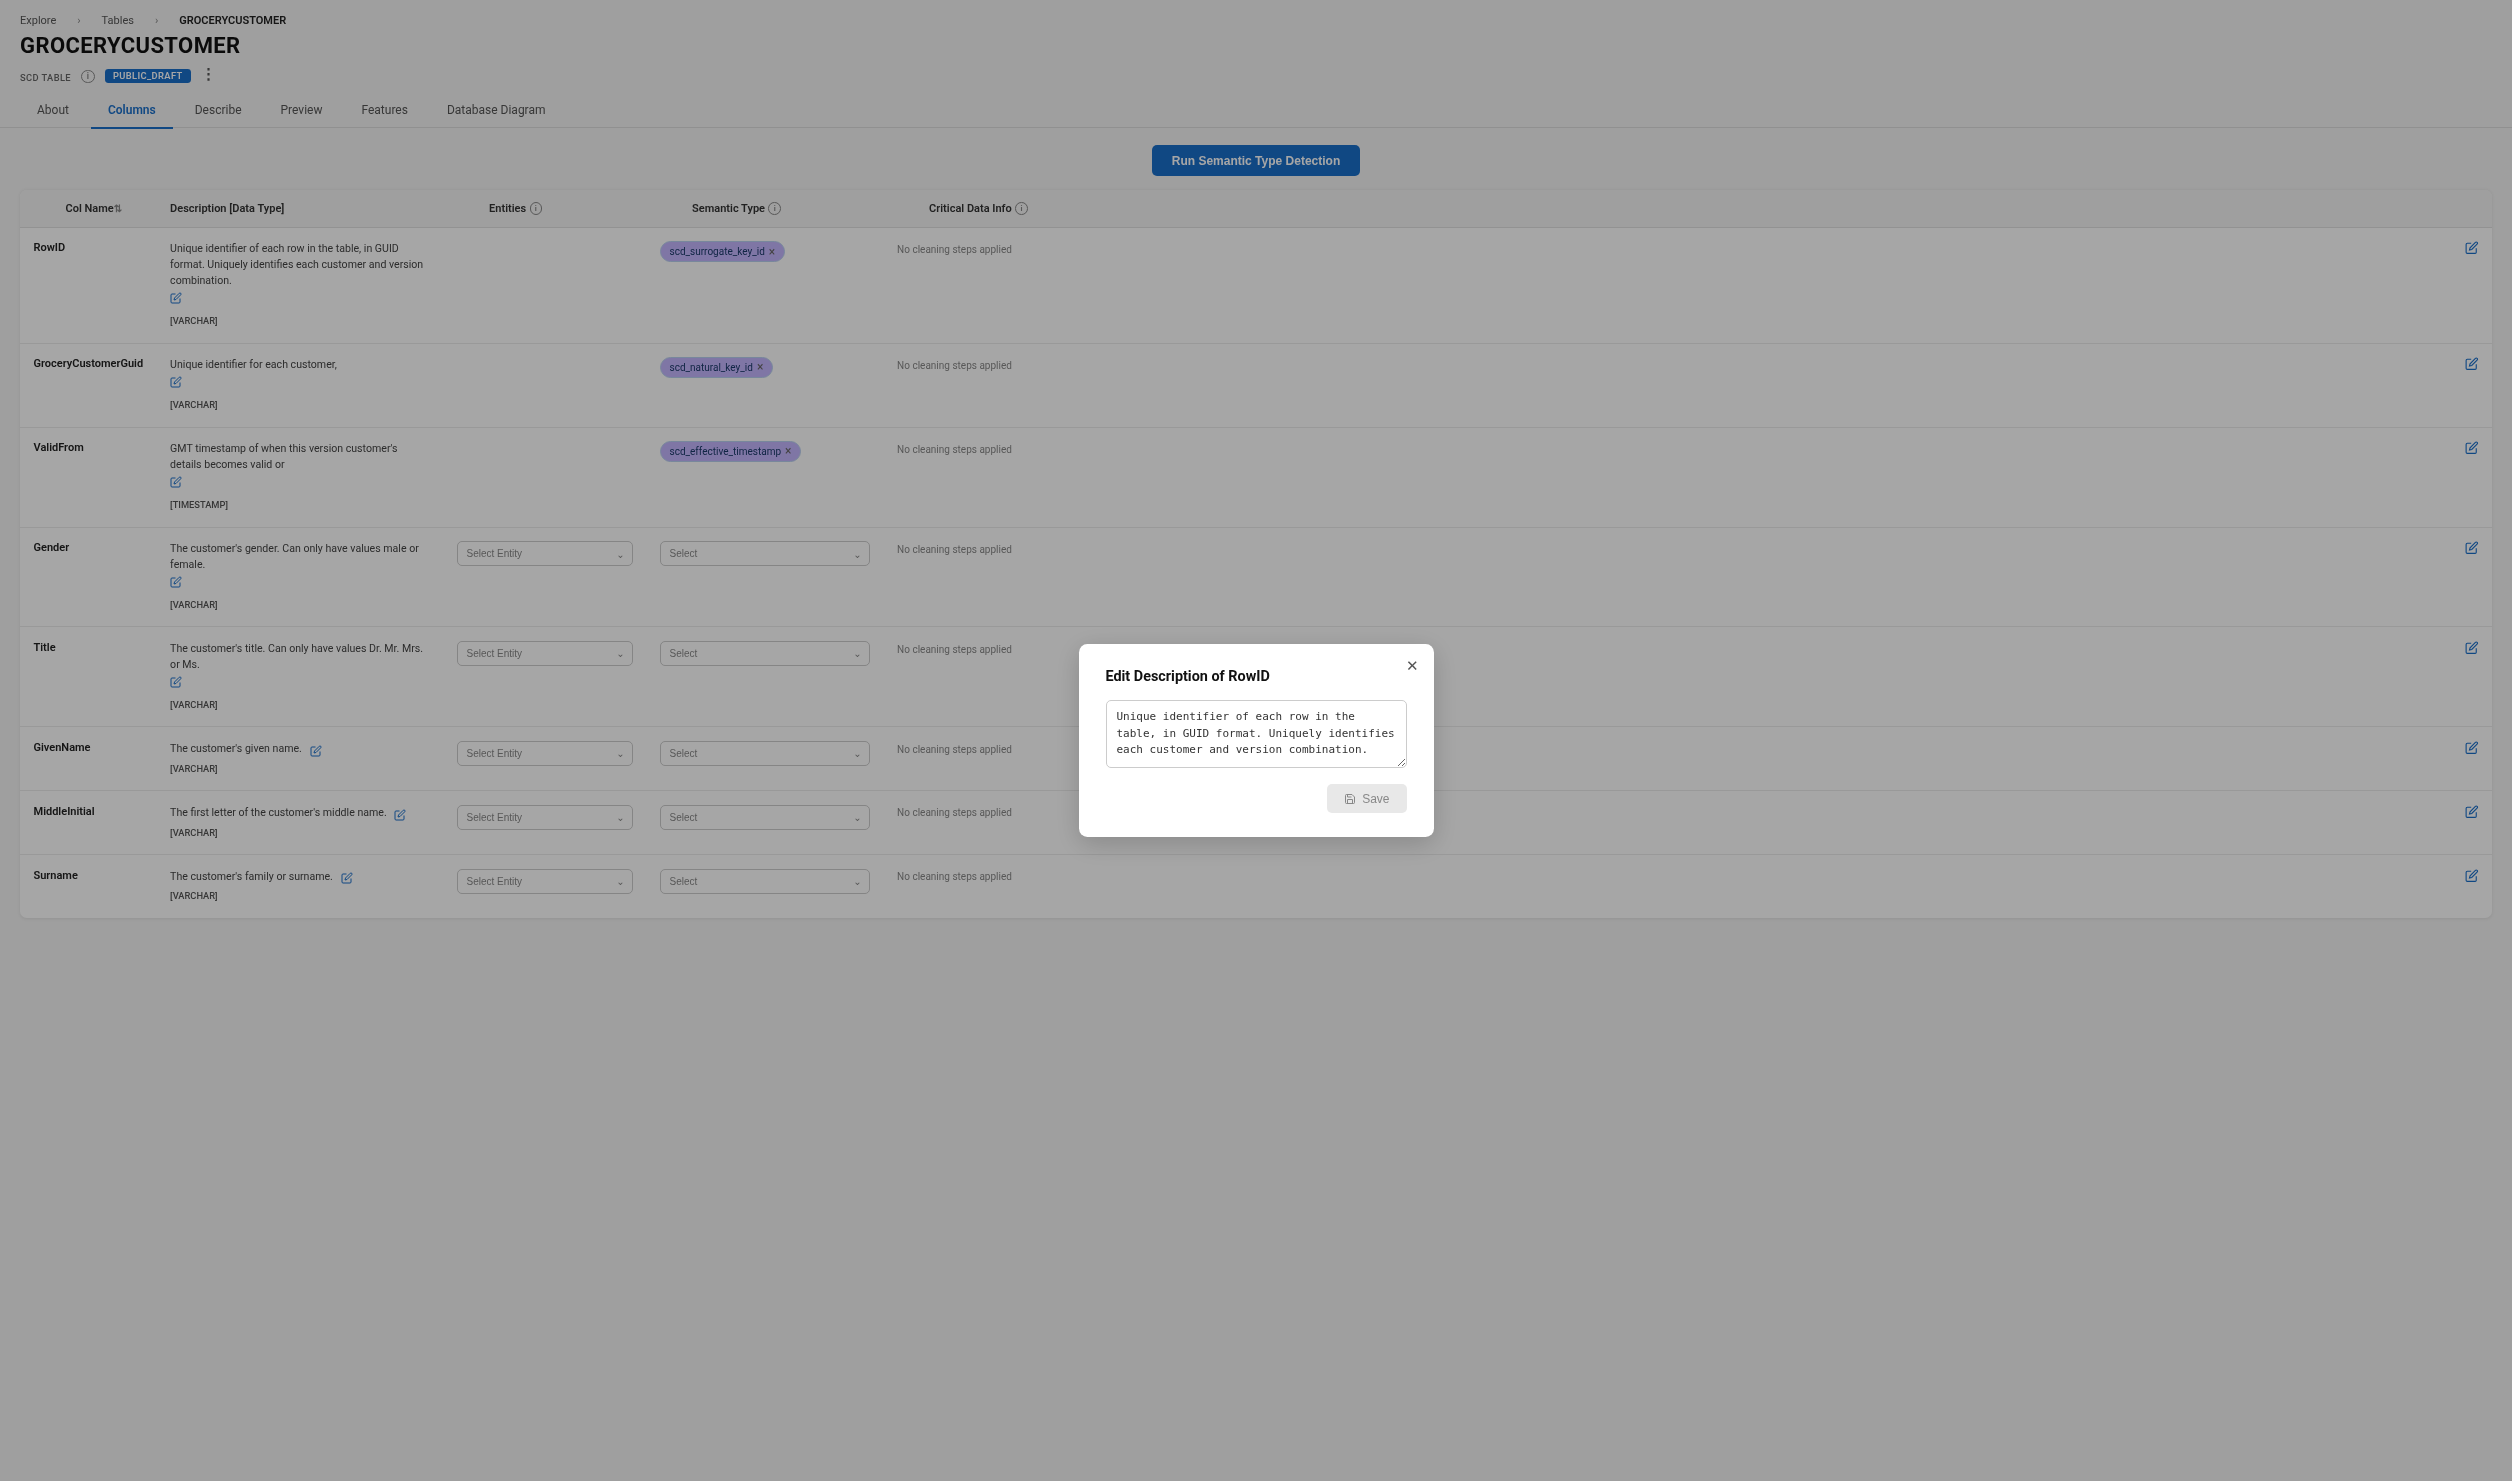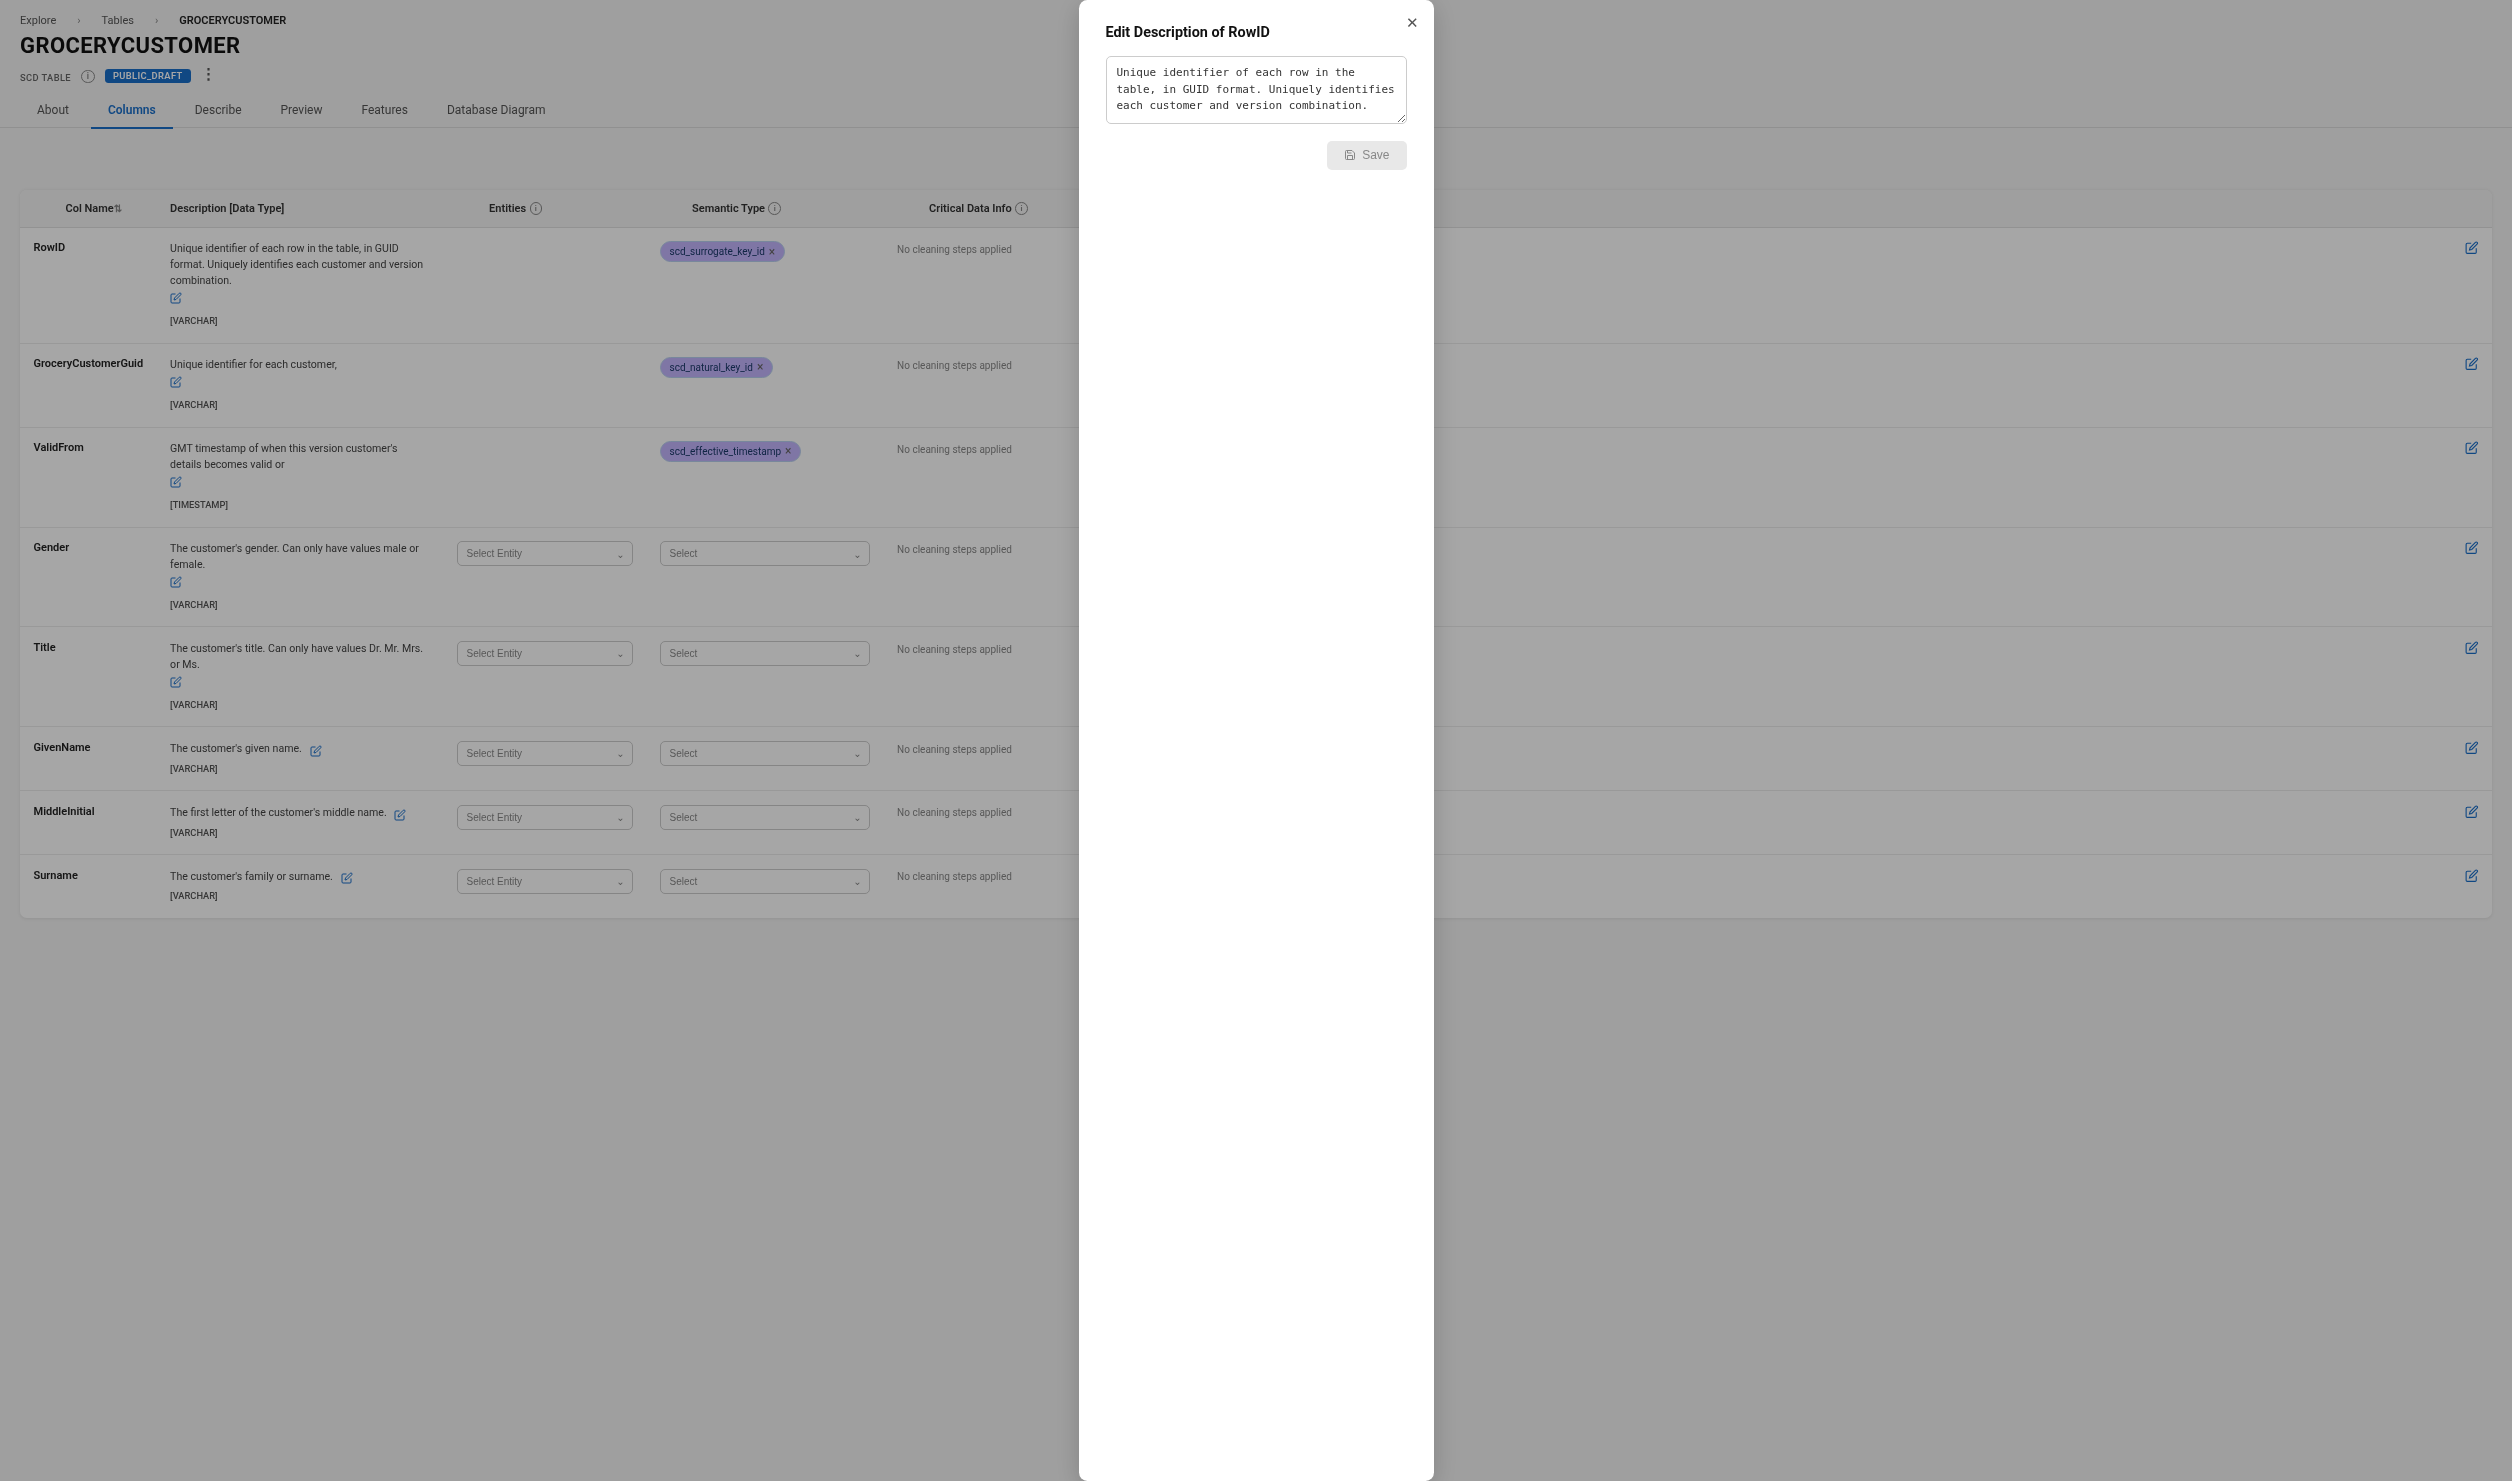--- a/index.html
+++ b/index.html
@@ -289,20 +289,21 @@
       gap: 8.4px;
       justify-content: space-between;
     }
 
     
     .modal-overlay {
       position: fixed;
       top: 0; left: 0; right: 0; bottom: 0;
       background: rgba(0,0,0,0.35);
       display: flex;
+      align-items: center;
       justify-content: center;
       z-index: 100;
     }
     .modal-box {
       background: #fff;
       border-radius: 8.4px;
       padding: 24px 27px;
       width: 355px;
       box-shadow: 0 6.8px 27px rgba(0,0,0,0.18);
       position: relative;

